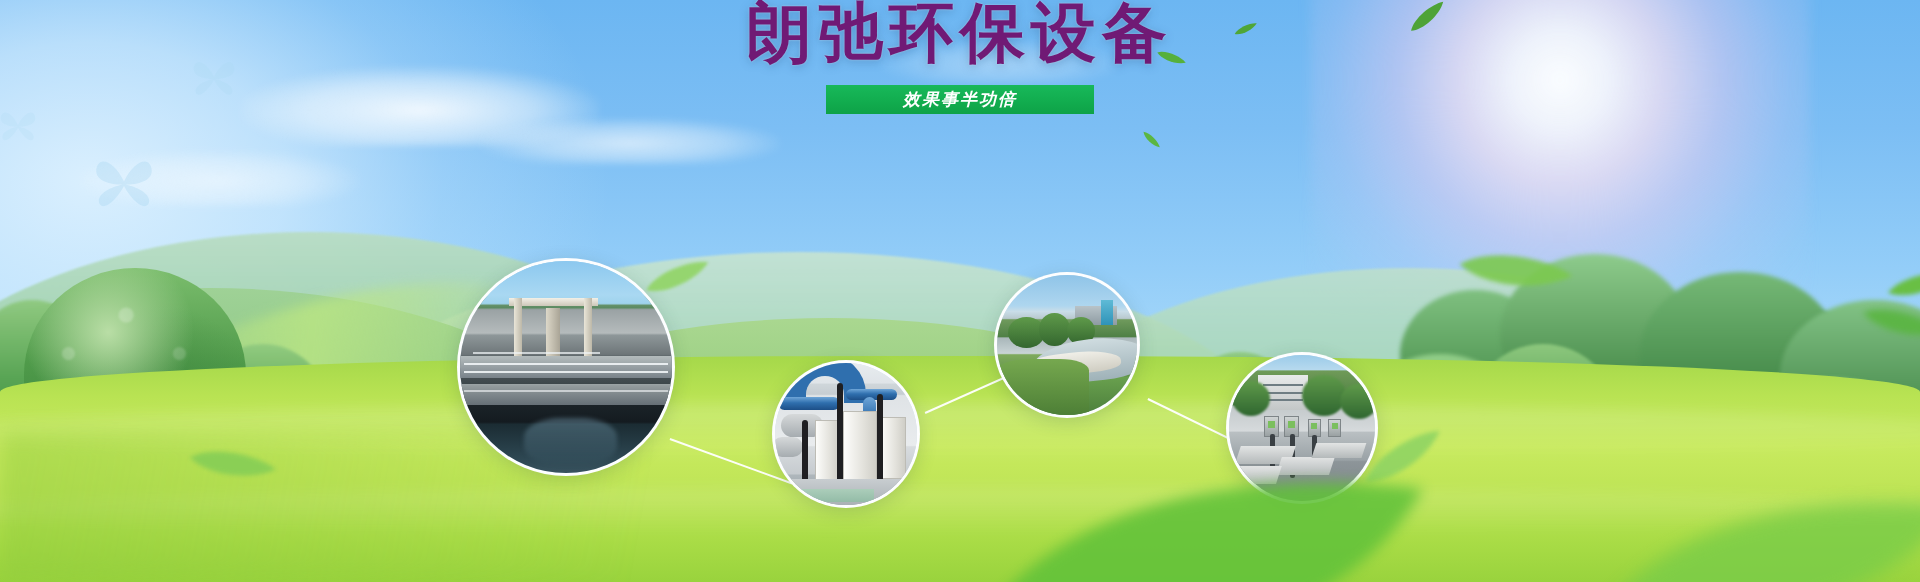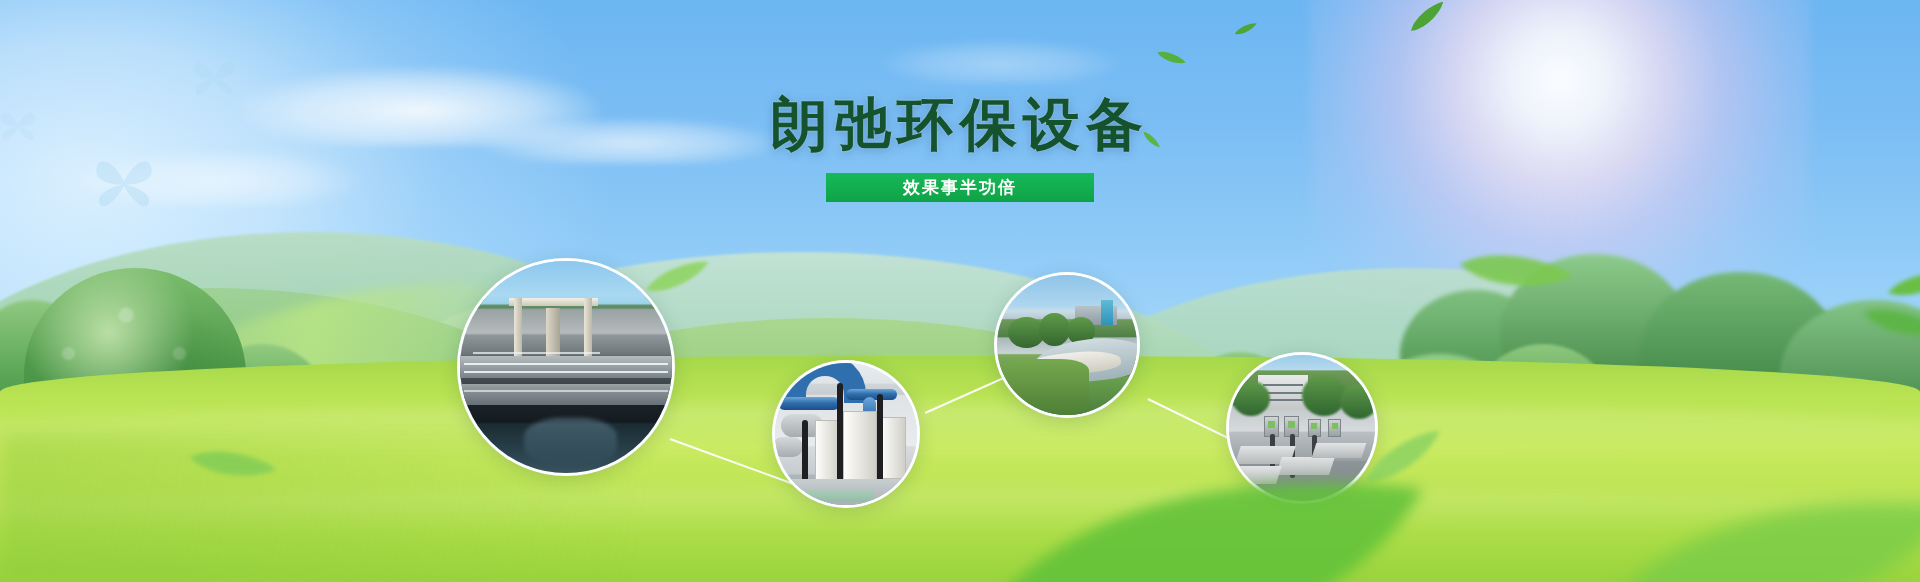--- a/index.html
+++ b/index.html
@@ -321,28 +321,27 @@
 
   
   .link { position:absolute; height:1.6px; background:rgba(255,255,255,.95); transform-origin:0 50%; }
 
   
   .textblock {
     position:absolute; left:0; right:0; top:0;
     text-align:center; pointer-events:none;
   }
   .main-title {
-    margin-top:96px;
-    font-size:57px; font-weight:bold; color:#14532d;
+    font-size:65px; font-weight:bold; color:#701a75;
     letter-spacing:6px;
     text-shadow:0 2px 10px rgba(40,90,140,.35), 0 0 2px rgba(255,255,255,.6);
     line-height:1;
   }
   .ribbon-wrap {
-    position:relative; display:inline-block; margin-top:20px;
+    position:relative; display:inline-block; margin-top:20px;font-style:italic;
   }
   .ribbon {
     position:relative; display:block;
     width:268px; height:29px;
     background:linear-gradient(to bottom,#18b85a 0%,#12ad4f 55%,#0ea247 100%);
     color:#fff; font-size:17px; font-weight:bold; letter-spacing:2px;
     line-height:29px; text-align:center;
   }
   .subtitle {
     margin-top:17px;

